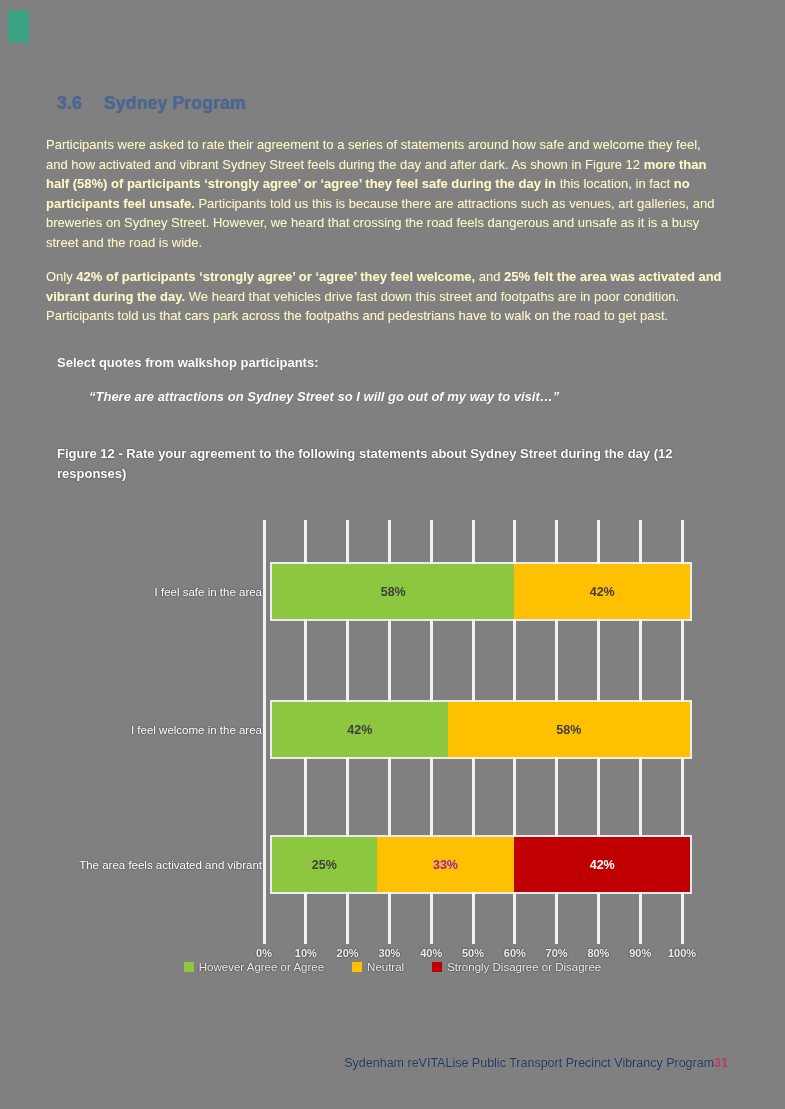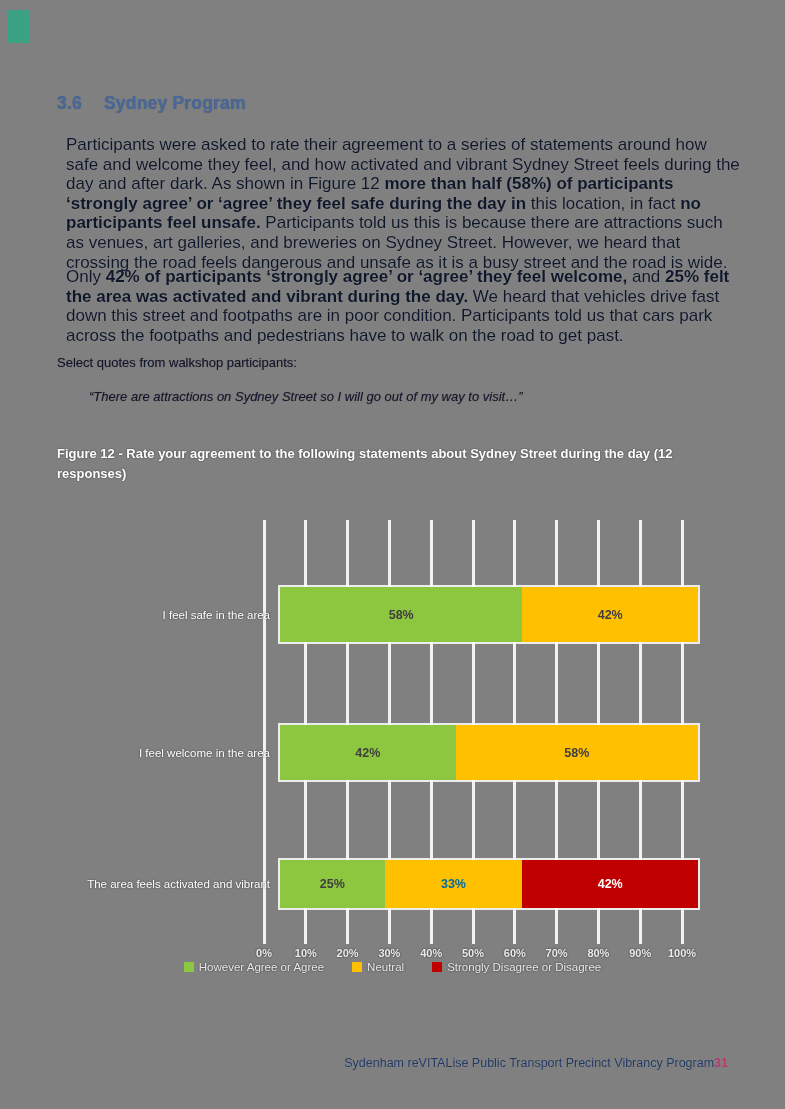--- a/index.html
+++ b/index.html
@@ -27,38 +27,38 @@
     font-size: 17.5px;
     font-weight: 700;
     color: #46689b;
     text-shadow: 0 0 1px rgba(20,30,50,0.45);
     letter-spacing: 0.2px;
   }
   .heading .sec-num { margin-right: 22px; }
 
   .body-para {
     position: absolute;
-    left: 66px;
+    left: 46px;
     width: 676px;
-    font-size: 17px;
+    font-size: 13px;
     line-height: 19.6px;
-    color: #0f172a;
+    color: #fef9c3;
     text-shadow: 0 0 1px rgba(255,255,255,0.22);
   }
   .para1 { top: 135px; }
   .para2 { top: 267px; }
   .body-para b, .body-para .b { font-weight: 700; }
 
   .pink-label, .pink-quote {
     position: absolute;
     left: 57px;
     width: 676px;
     font-size: 13px;
-    font-weight: 400;
-    color: #0f172a;
+    font-weight: 700;
+    color: #ffffff;
     text-shadow: 0 0 1px rgba(60,0,25,0.4);
   }
   .pink-label { top: 355px; }
   .pink-quote { top: 389px; font-style: italic; margin-left: 32px; }
 
   .fig-caption {
     position: absolute;
     left: 57px; top: 444px;
     width: 660px;
     font-size: 13px;
@@ -87,26 +87,25 @@
     top: 427px;
     transform: translateX(-50%);
     font-size: 11px;
     font-weight: 700;
     color: #ececec;
     text-shadow: 0 0 2px rgba(0,0,0,0.7);
     white-space: nowrap;
   }
   .bar-row {
     position: absolute;
-    left: 16px;
+    left: 8px;
     width: 100%;
     height: 55px;
     display: flex;
     outline: 2px solid rgba(255,255,255,0.85);
-    margin-top: 23px;
   }
   .bar-seg {
     height: 100%;
     display: flex;
     align-items: center;
     justify-content: center;
     font-size: 12.5px;
     font-weight: 700;
   }
   .bar-label {
@@ -196,24 +195,24 @@
       <div class="bar-row" style="top: 44px; height: 55px;">
         <div class="bar-label">I feel safe in the area</div>
         <div class="bar-seg" style="width: 58%; background: rgb(141, 198, 63); color: rgb(63, 63, 63);">58%</div>
         <div class="bar-seg" style="width: 42%; background: rgb(255, 192, 0); color: rgb(63, 63, 63);">42%</div>
       </div>
       <div class="bar-row" style="top: 182px; height: 55px; justify-content: flex-end;">
         <div class="bar-label">I feel welcome in the area</div>
         <div class="bar-seg" style="width: 42%; background: rgb(141, 198, 63); color: rgb(63, 63, 63);">42%</div>
         <div class="bar-seg" style="width: 58%; background: rgb(255, 192, 0); color: rgb(63, 63, 63);">58%</div>
       </div>
-      <div class="bar-row" style="top: 317px; height: 48px;">
+      <div class="bar-row" style="top: 317px; height: 55px;">
         <div class="bar-label">The area feels activated and vibrant</div>
         <div class="bar-seg" style="width: 25%; background: rgb(141, 198, 63); color: rgb(63, 63, 63);">25%</div>
-        <div class="bar-seg" style="width: 33%; background: rgb(255, 192, 0); color: #0369a1;">33%</div>
+        <div class="bar-seg" style="width: 33%; background: rgb(255, 192, 0); color: #a21caf;">33%</div>
         <div class="bar-seg" style="width: 42%; background: rgb(192, 0, 0); color: rgb(255, 255, 255);">42%</div>
       </div>
     </div>
 
   <div class="legend" id="legend">
       <div class="legend-item">
         <span class="legend-swatch" style="background: rgb(141, 198, 63);"></span>
         <span class="legend-text">However Agree or Agree</span>
       </div>
       <div class="legend-item">

